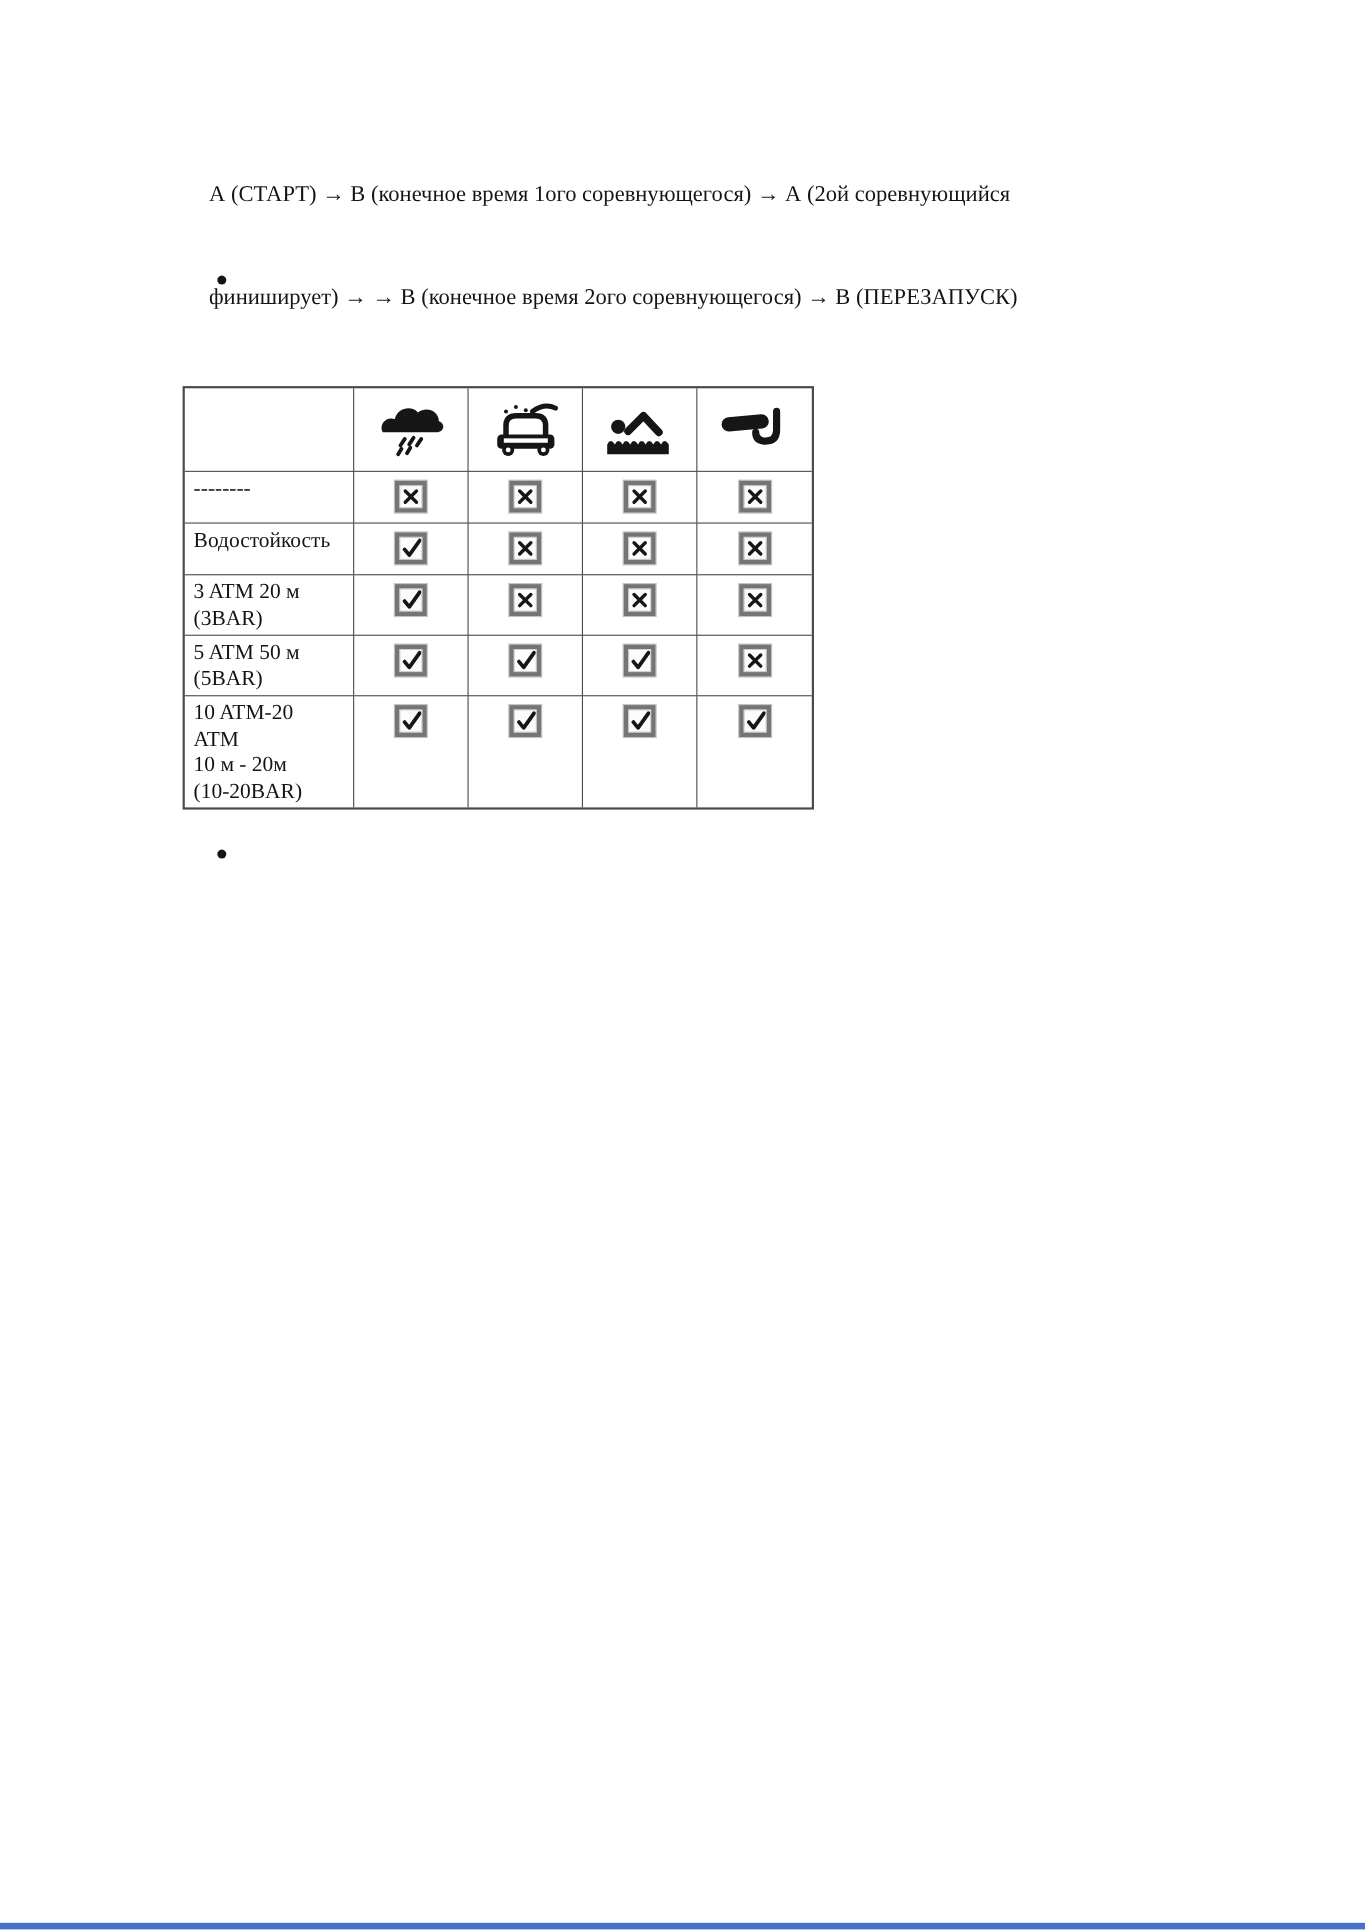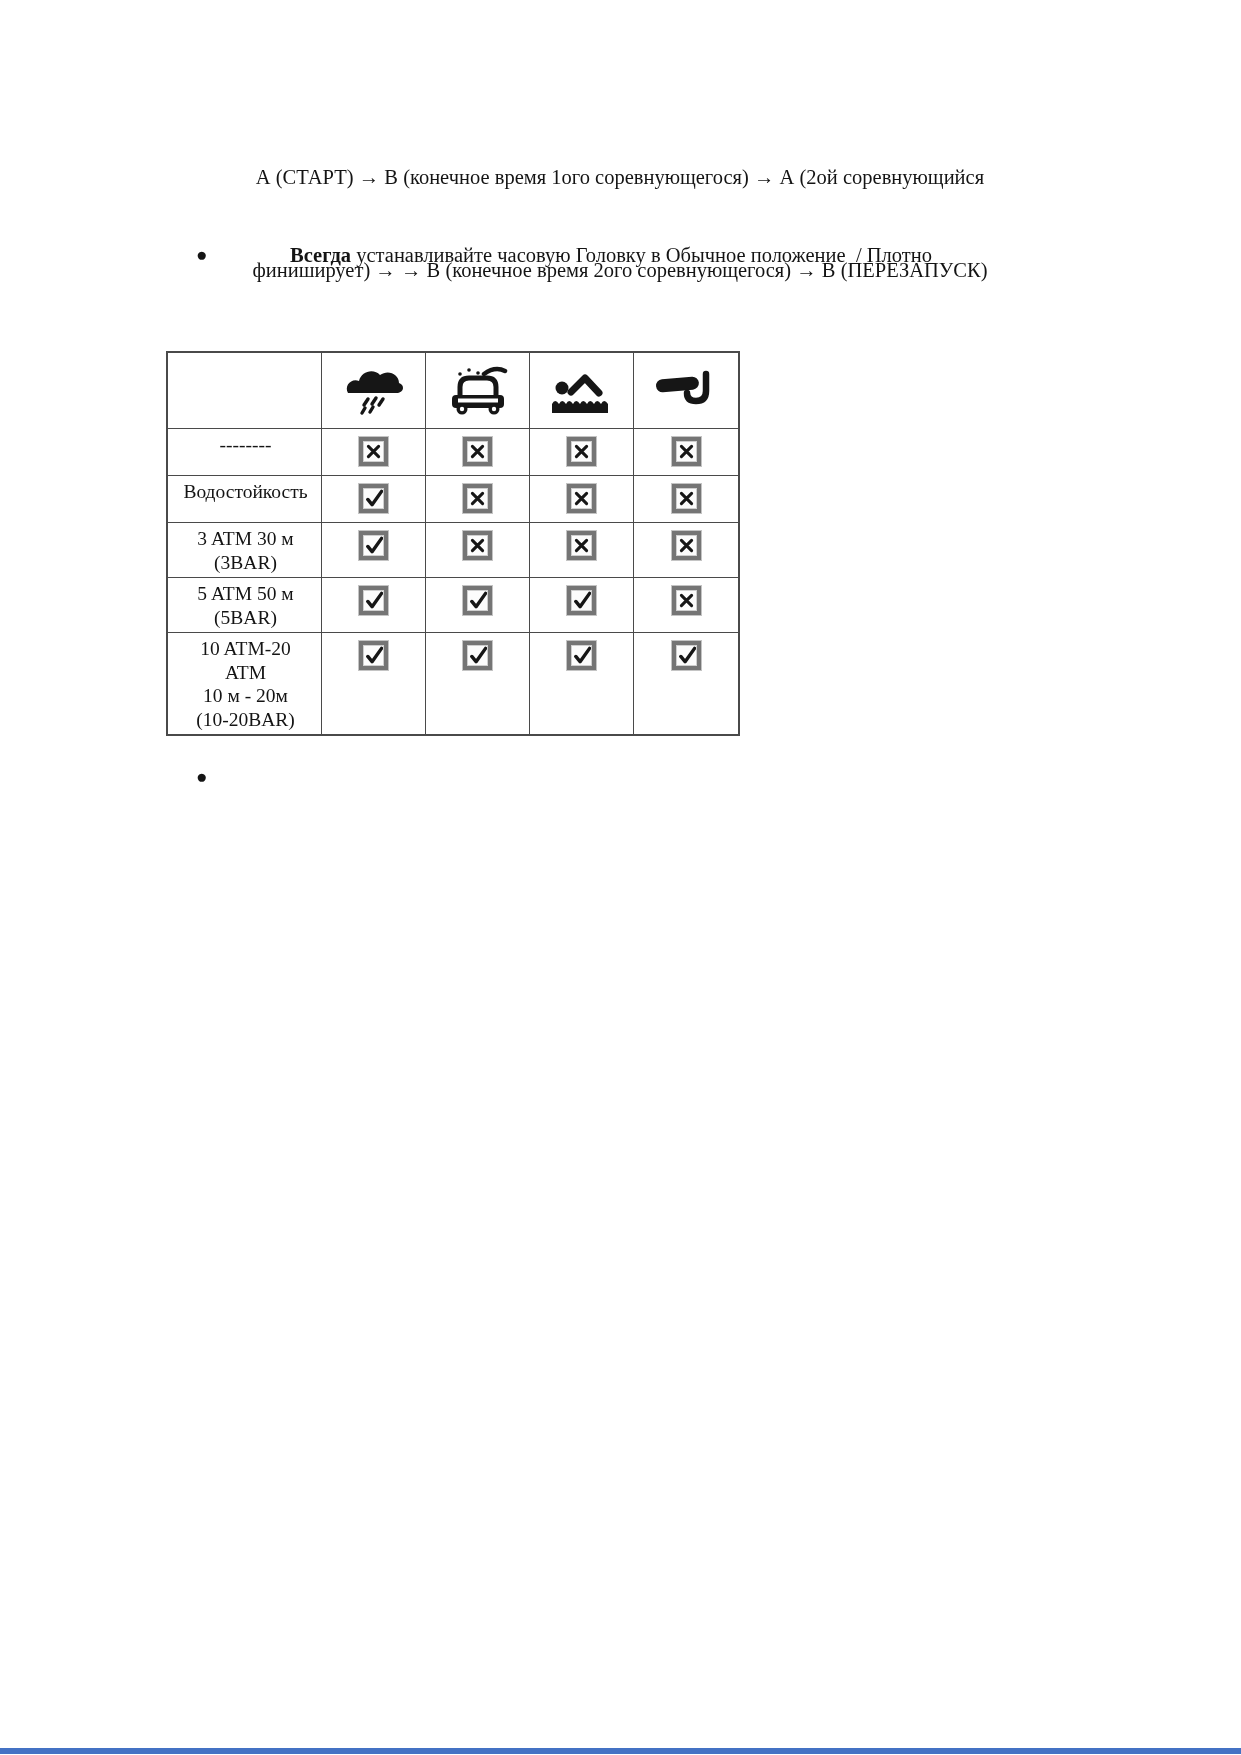--- a/index.html
+++ b/index.html
@@ -1,18 +1,18 @@
 <!DOCTYPE html>
 <html><head>
 <meta charset="utf-8">
 <style>
   html,body{margin:0;padding:0;background:#ffffff;}
   #page{
     position:relative;width:1241px;height:1755px;background:#ffffff;
-    font-family:"Liberation Serif", serif;color:#141414;overflow:hidden;text-align:center;
+    font-family:"Liberation Serif", serif;color:#141414;overflow:hidden;
   }
   .para{position:absolute;font-size:20.5px;line-height:31px;white-space:pre-wrap;}
   .line{white-space:pre-wrap;}
   .bullet-item{position:absolute;font-size:20.5px;line-height:31px;padding-left:27px;}
   .bullet-marker{position:absolute;left:2px;top:-1px;font-size:19px;}
   .bullet-text b{font-weight:bold;}
 
   .wr-table{
     position:absolute;left:166px;top:351px;
     display:grid;grid-template-columns:154px 104px 104px 104px 104px;
@@ -40,21 +40,20 @@
 <div id="page" style="background: rgb(255, 255, 255);">
 
   <div class="para" style="left:190px;top:100px;width:860px;">
     <div class="line">А (СТАРТ) → В (конечное время 1ого соревнующегося) → А (2ой соревнующийся</div>
     <div class="line">финиширует) → → В (конечное время 2ого соревнующегося) → В (ПЕРЕЗАПУСК)</div>
   </div>
 
   <div class="bullet-item" style="left:194px;top:240px;width:780px;">
     <span class="bullet-marker">●</span>
     <div class="bullet-text">
-      <div class="line"><b>Всегда</b><span> устанавливайте часовую Головку в Обычное положение  / Плотно</span></div>
     </div>
   </div>
 
   <div class="wr-table">
       <div class="cell header-cell label-cell"></div>
       <div class="cell header-cell">
         <span>
           <svg class="icon" width="66" height="50" viewBox="0 0 66 50">
             <path d="M7 27 C3 20 10 12 18 15 C20 5 33 2 39 9 C47 3 58 8 58 17 C64 19 63 26 57 27 Z" fill="#161616"></path>
             <g stroke="#161616" stroke-width="3.4" stroke-linecap="round">
@@ -161,21 +160,21 @@
         </span>
       </div>
       <div class="cell mark-cell">
         <span class="checkbox cross">
           <svg width="17" height="17" viewBox="0 0 20 20">
             <path d="M4 4 L16 16 M16 4 L4 16" stroke="#161616" stroke-width="3.6" stroke-linecap="round"></path>
           </svg>
         </span>
       </div>
       <div class="cell label-cell">
-        <div class="line">3 ATM 30 м</div>
+        <div class="line">3 ATM 20 м</div>
         <div class="line">(3BAR)</div>
       </div>
       <div class="cell mark-cell">
         <span class="checkbox check">
           <svg width="19" height="19" viewBox="0 0 20 20">
             <path d="M4 11 L8.5 16.5 L18.5 2.5" fill="none" stroke="#161616" stroke-width="3.6" stroke-linecap="round" stroke-linejoin="round"></path>
           </svg>
         </span>
       </div>
       <div class="cell mark-cell">

